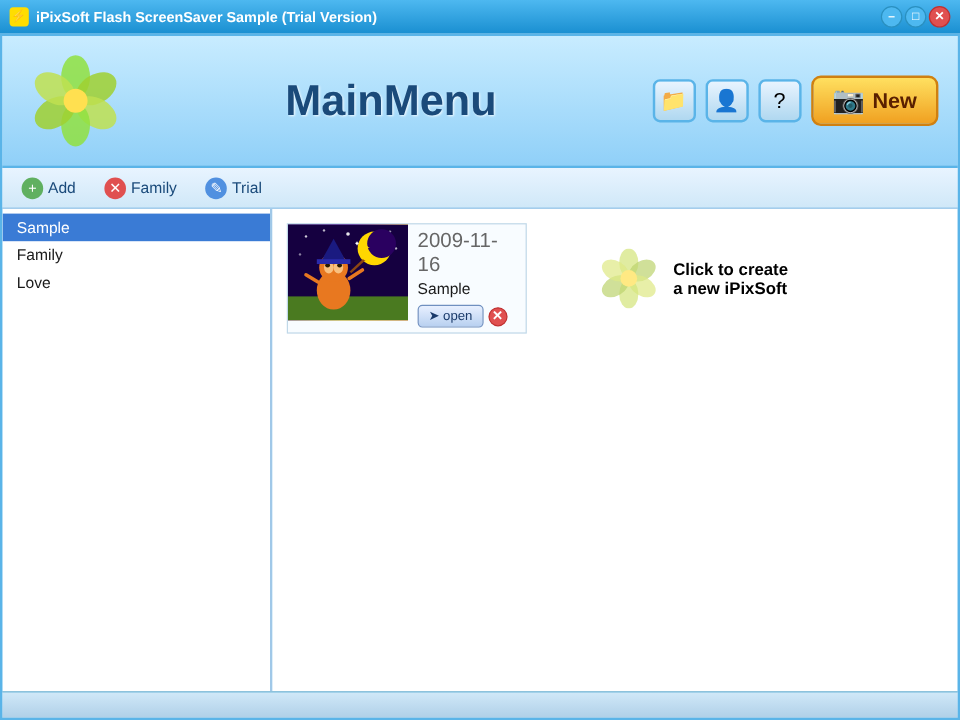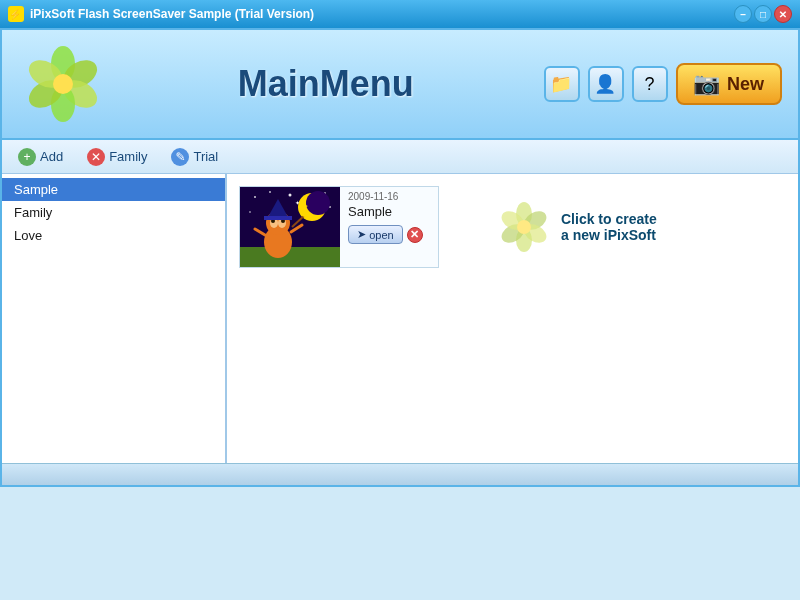--- a/index.html
+++ b/index.html
@@ -55,21 +55,21 @@
       font-weight: bold;
       color: white;
     }
     .btn-min { background: #4db8f0; border: 1px solid #2a90c0; }
     .btn-max { background: #4db8f0; border: 1px solid #2a90c0; }
     .btn-close { background: #e05050; border: 1px solid #c03030; }
 
     
     .main-container {
       background: linear-gradient(to bottom, #b8e0f8 0%, #7cc8f0 100%);
-      height: 459px;
+      height: 572px;
       display: flex;
       flex-direction: column;
       border: 2px solid #5ab4e8;
     }
 
     
     .header {
       background: linear-gradient(to bottom, #c8ecff, #90d0f8);
       padding: 8px 16px;
       display: flex;
@@ -217,21 +217,21 @@
       background: linear-gradient(135deg, #1a0050 0%, #3a0090 30%, #ffd700 70%, #ff8c00 100%);
       position: relative;
       overflow: hidden;
       flex-shrink: 0;
     }
     .card-info {
       padding: 4px 8px;
       flex: 1;
     }
     .card-date {
-      font-size: 10px;
+      font-size: 17px;
       color: #666;
       margin-bottom: 2px;
     }
     .card-name {
       font-size: 13px;
       color: #1a1a1a;
       font-weight: normal;
     }
     .card-actions {
       display: flex;
@@ -277,21 +277,21 @@
     .create-icon {
       width: 50px;
       height: 50px;
       display: flex;
       align-items: center;
       justify-content: center;
       opacity: 0.7;
     }
     .create-text {
       font-size: 14px;
-      color: #0c4a6e;
+      color: #000000;
       font-weight: bold;
     }
 
     .content-row {
       display: flex;
       align-items: center;
       gap: 30px;
     }
 
     

